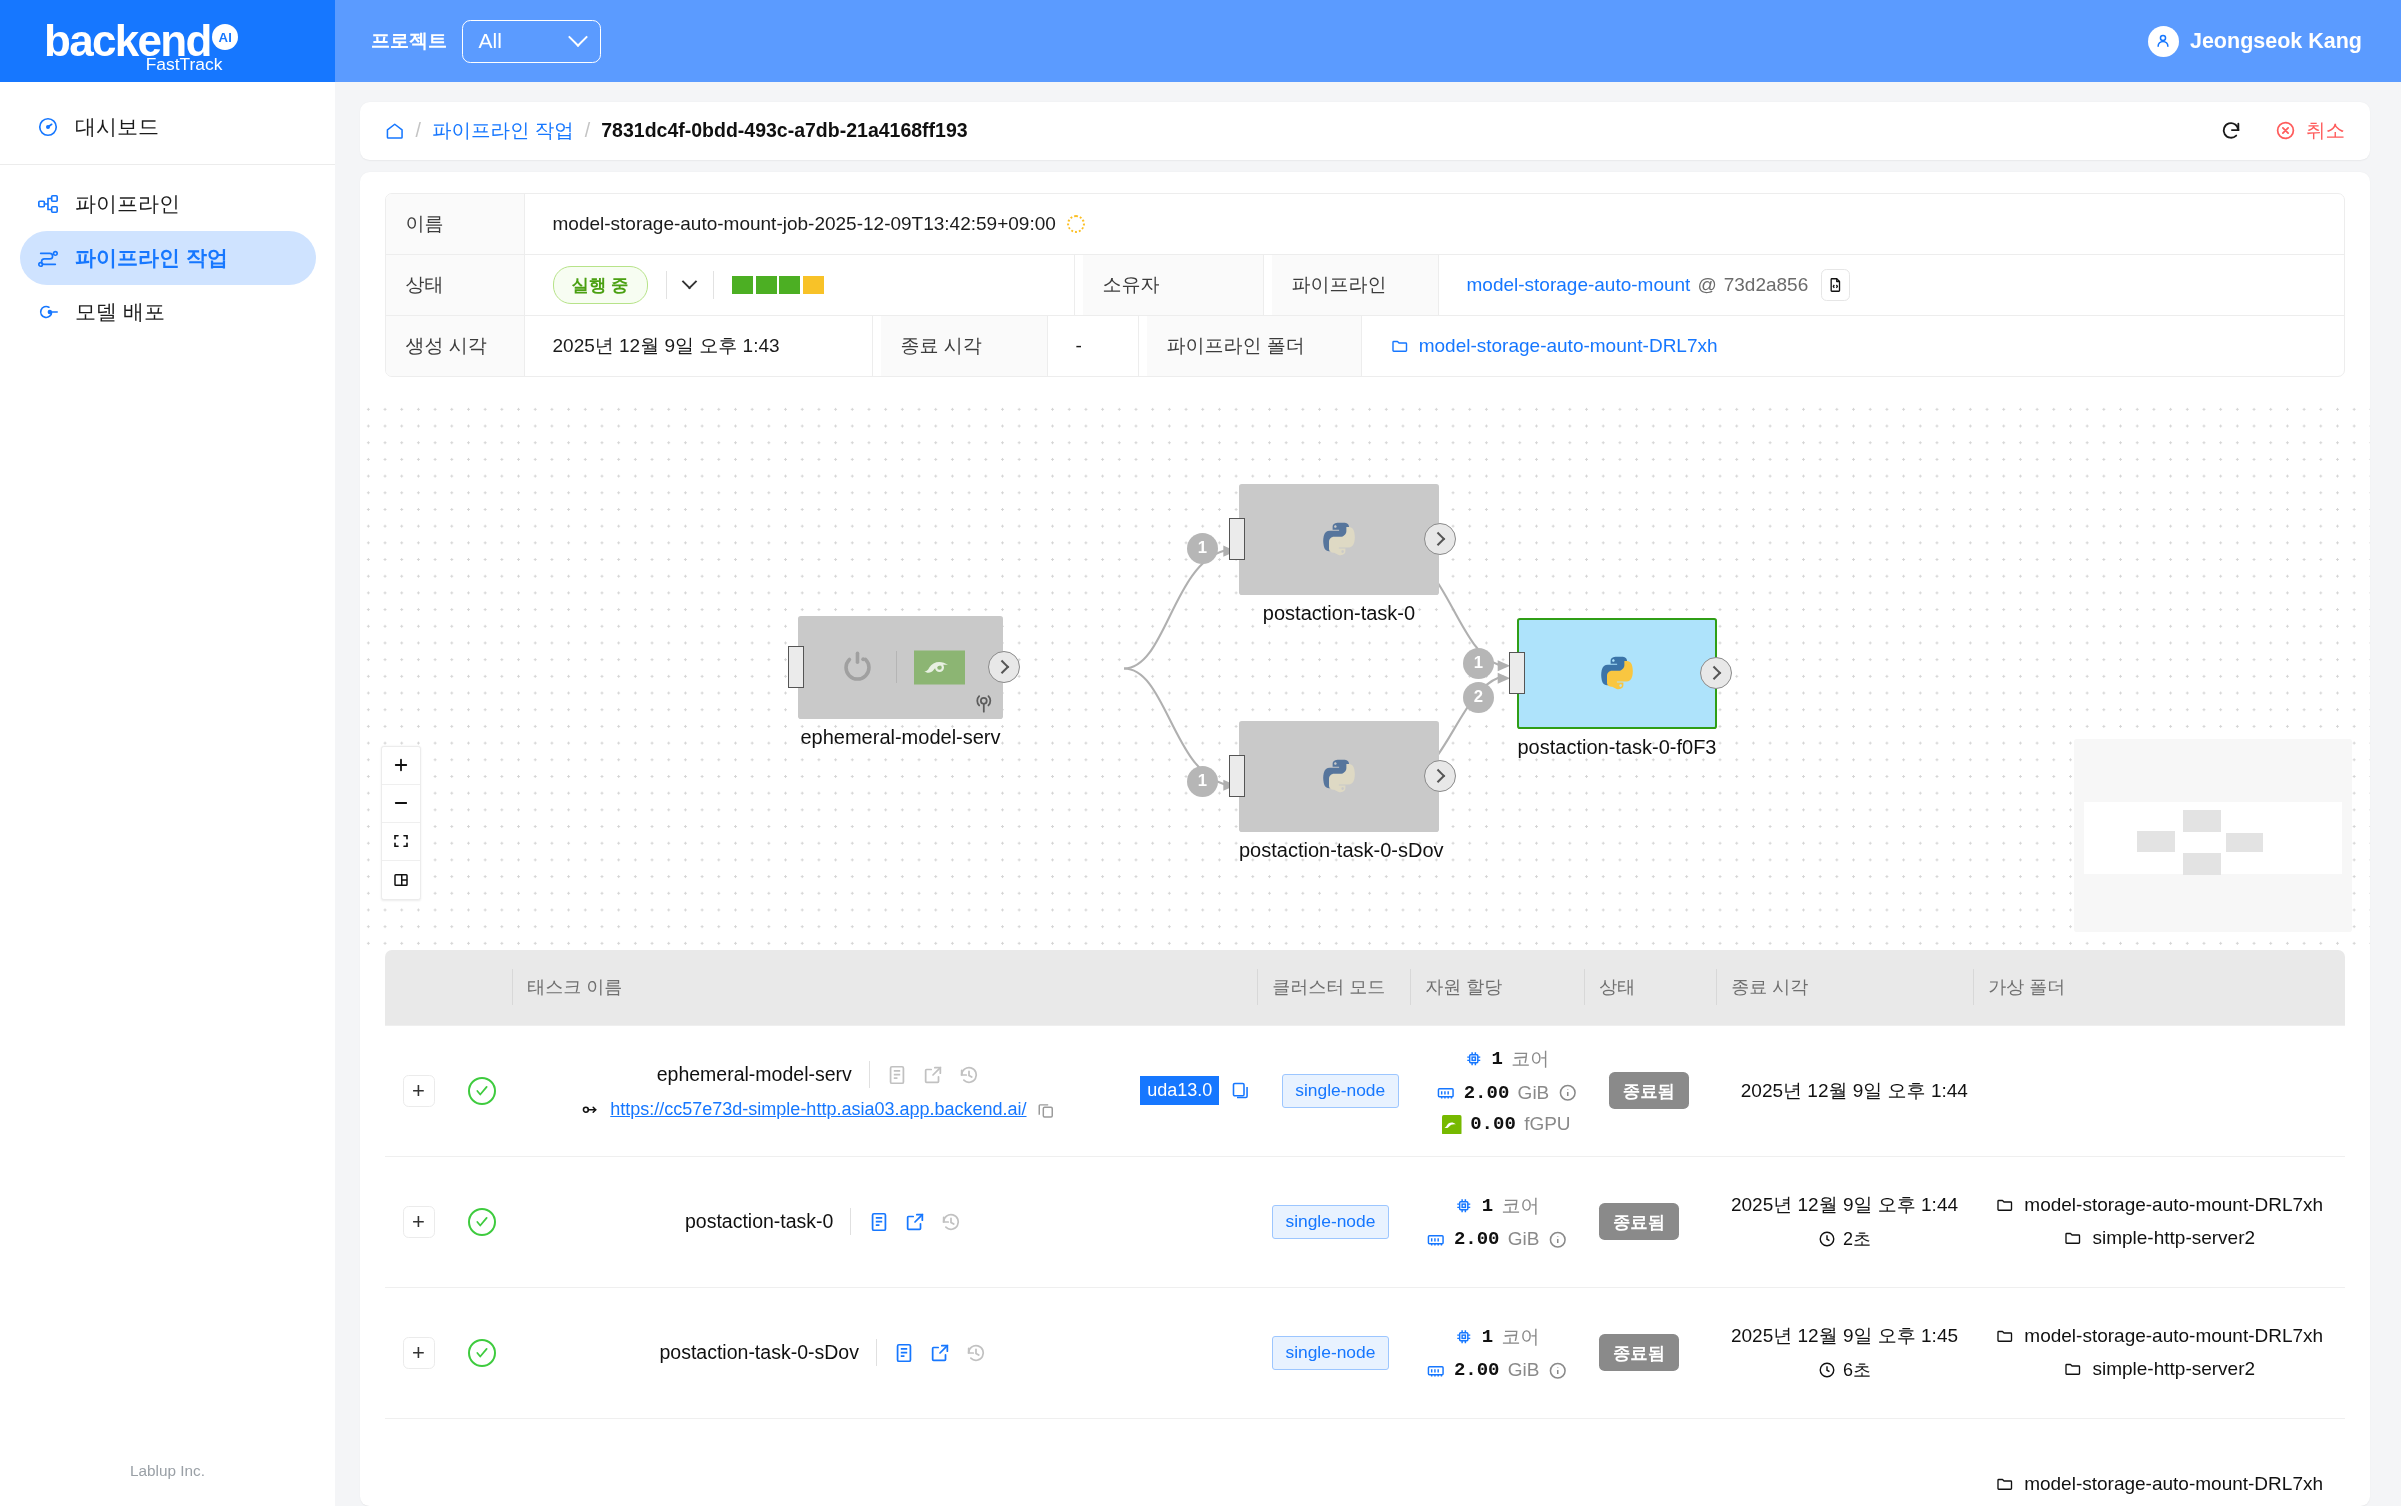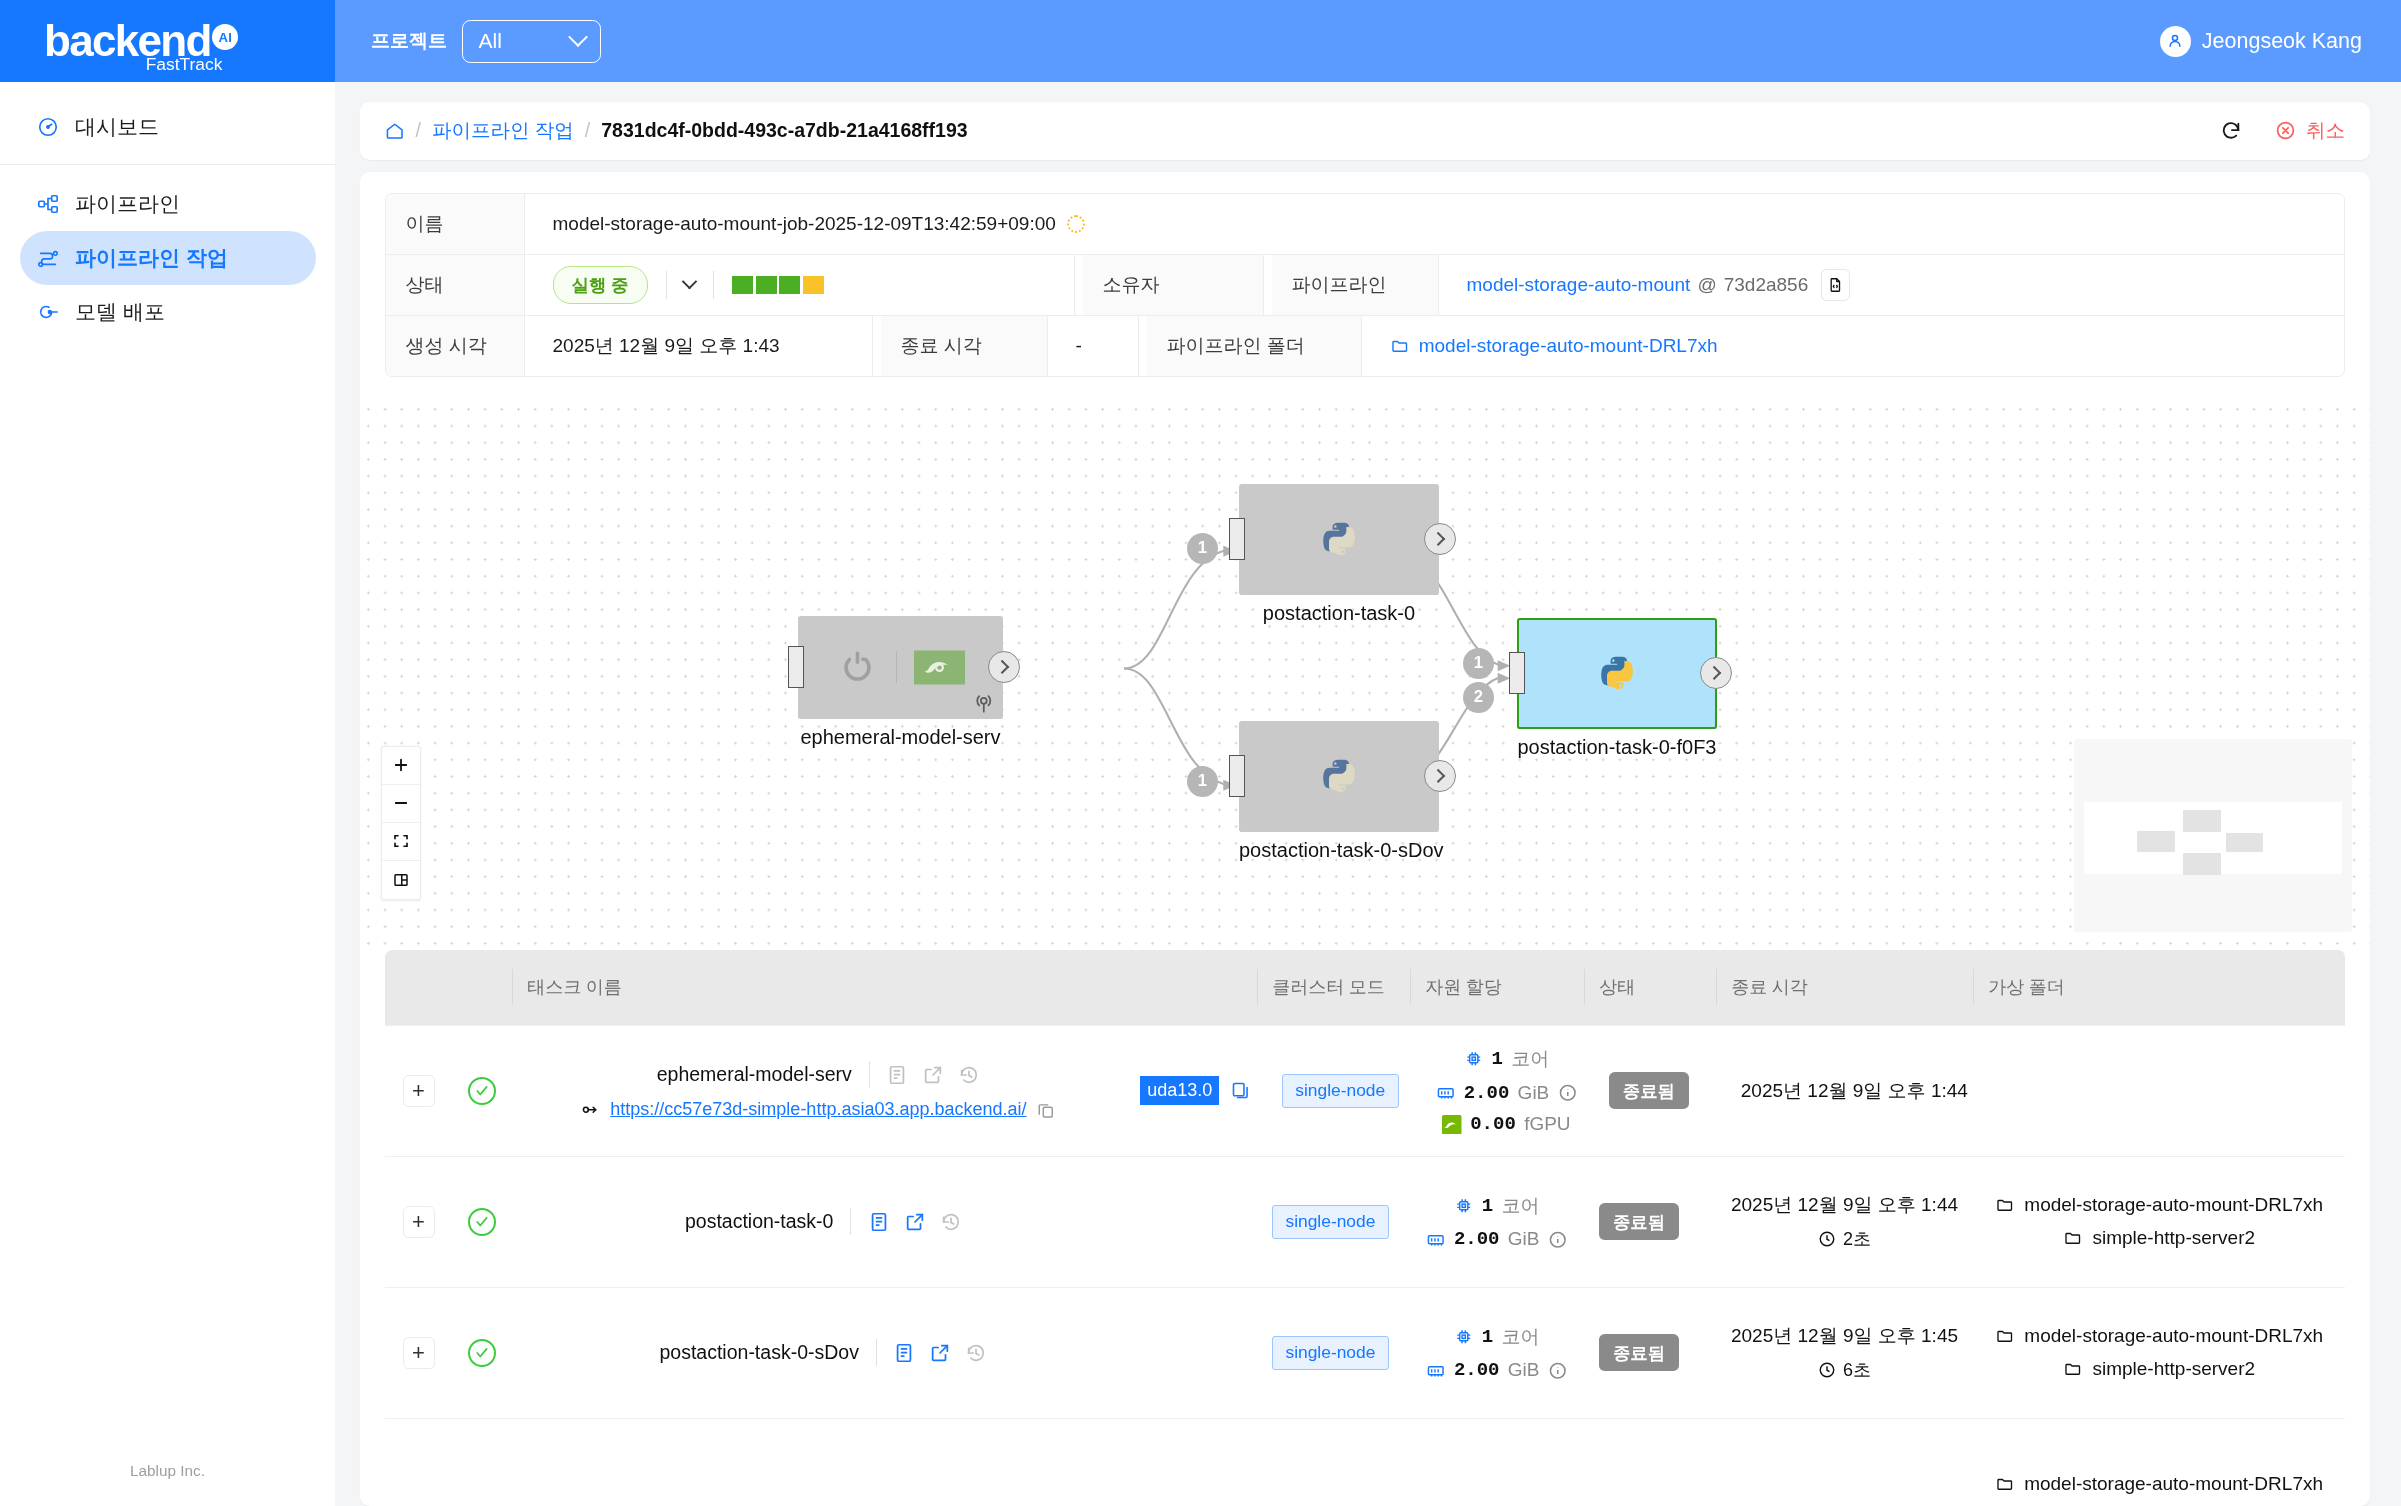--- a/index.html
+++ b/index.html
@@ -39,21 +39,21 @@
     width: 139px; height: 43px; border: 1.4px solid #fff; border-radius: 8.3px;
     display: flex; align-items: center; justify-content: space-between;
     padding: 0 15.3px; font-size: 21px; color: #fff; cursor: pointer;
   }
   .chev { width: 14px; height: 14px; border-right: 2.1px solid #fff; border-bottom: 2.1px solid #fff;
           transform: rotate(45deg) translate(-2.8px,-2.8px); }
   .spacer { flex: 1; }
   .user-box { display: flex; align-items: center; gap: 11px; cursor: pointer; }
   .avatar { width: 31px; height: 31px; border-radius: 50%; background: #fff; display:flex; align-items:center; justify-content:center; }
   .avatar svg { width: 18px; height: 18px; }
-  .user-name { font-size: 21.5px; font-weight: 400; }
+  .user-name { font-size: 21.5px; font-weight: 700; }
 
   
   .sidebar {
     width: 335px; flex: 0 0 335px; background: #fff; padding-top: 18px;
     display: flex; flex-direction: column; position: relative;
   }
   .nav-item {
     display: flex; align-items: center; gap: 15.3px;
     height: 54px; margin: 0 19.5px; padding: 0 16.7px; border-radius: 28px;
     font-size: 21px; color: #1b1b1b; cursor: pointer;
@@ -180,21 +180,21 @@
     position: absolute; right: 18px; bottom: 18px; width: 278px; height: 193px;
     background: #f7f7f7; border-radius: 2.8px; overflow: hidden;
   }
   .minimap .viewport { position: absolute; left: 9.7px; top: 63px; width: 258px; height: 72px; background: #fff; }
   .minimap i { position: absolute; display: block; background: #e3e3e3; }
 
   
   .tbl-wrap { margin: 0 25px; flex: 1; min-height: 0; overflow: hidden; border-radius: 7px 7px 0 0;}
   .trow { display: flex; align-items: stretch; border-bottom: 0.7px solid #efefef; }
   .thead { background: #e9e9e9; }
-  .thead .cell { font-size: 18px; color: #6f6f6f; align-items: center; min-height: 75px; font-family: Liberation Serif, serif; }
+  .thead .cell { font-size: 18px; color: #6f6f6f; align-items: center; min-height: 75px; }
   .cell { display: flex; padding: 0 15.3px; align-items: center; position: relative; }
   .cell.bordered::before { content:''; position: absolute; left: 0; top: 50%; transform: translateY(-50%);
                            width: 0.7px; height: 36px; background: #d8d8d8; }
   .c-exp   { flex: 0 0 67px;  justify-content: center; }
   .c-stat  { flex: 0 0 60px;  justify-content: center; }
   .c-name  { flex: 1 1 598px; min-width: 0; }
   .c-img   { flex: 0 0 122px; }
   .c-clus  { flex: 0 0 153px; }
   .c-res   { flex: 0 0 174px; }
   .c-state { flex: 0 0 132px; }

